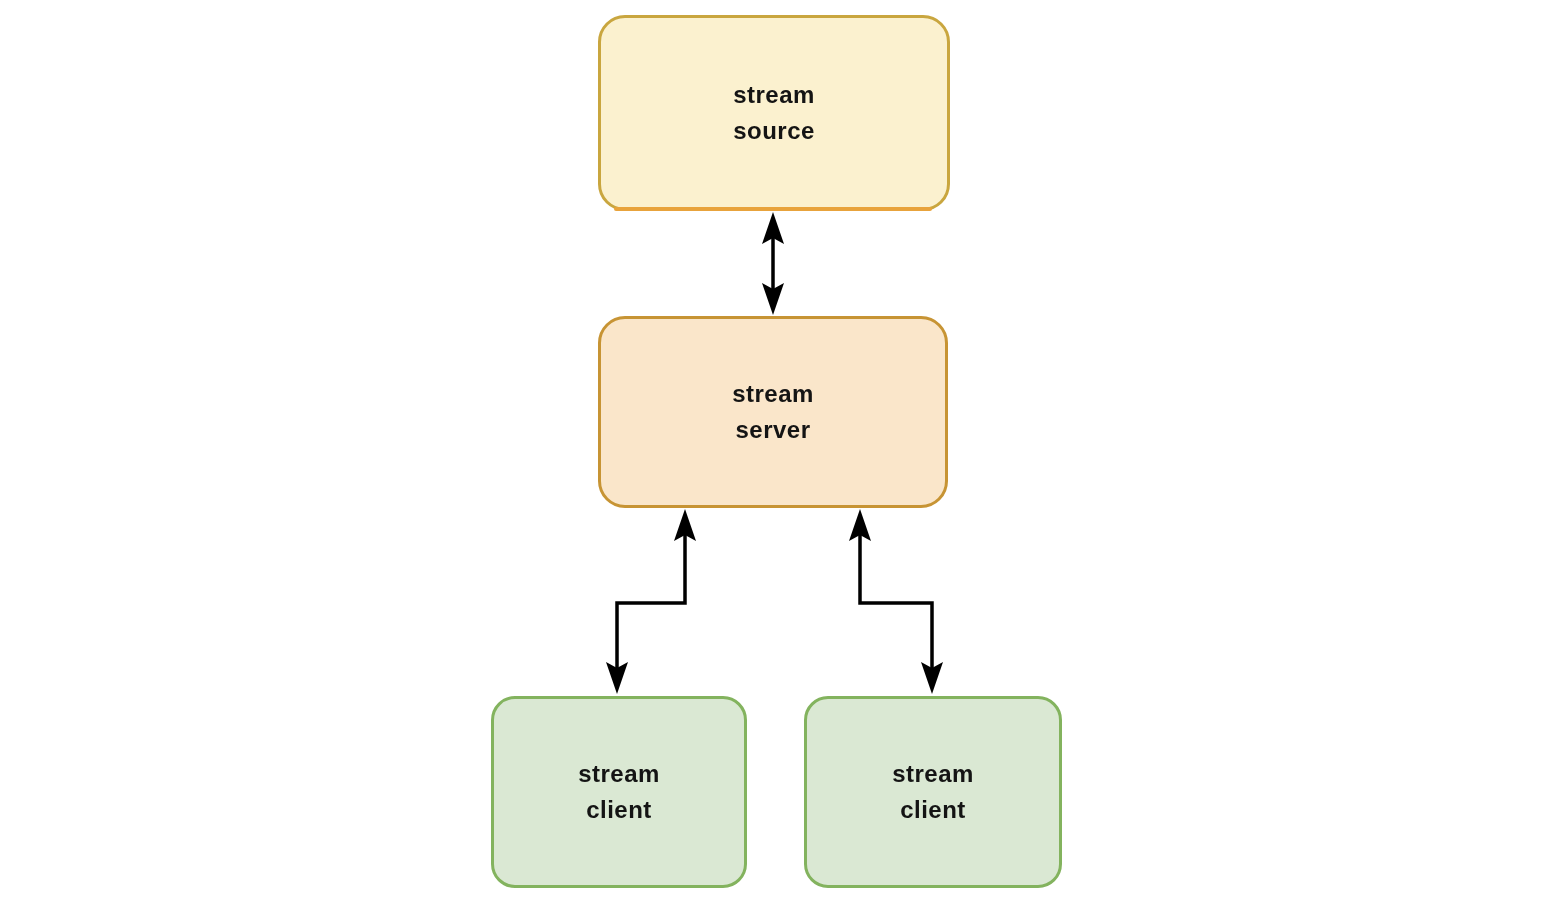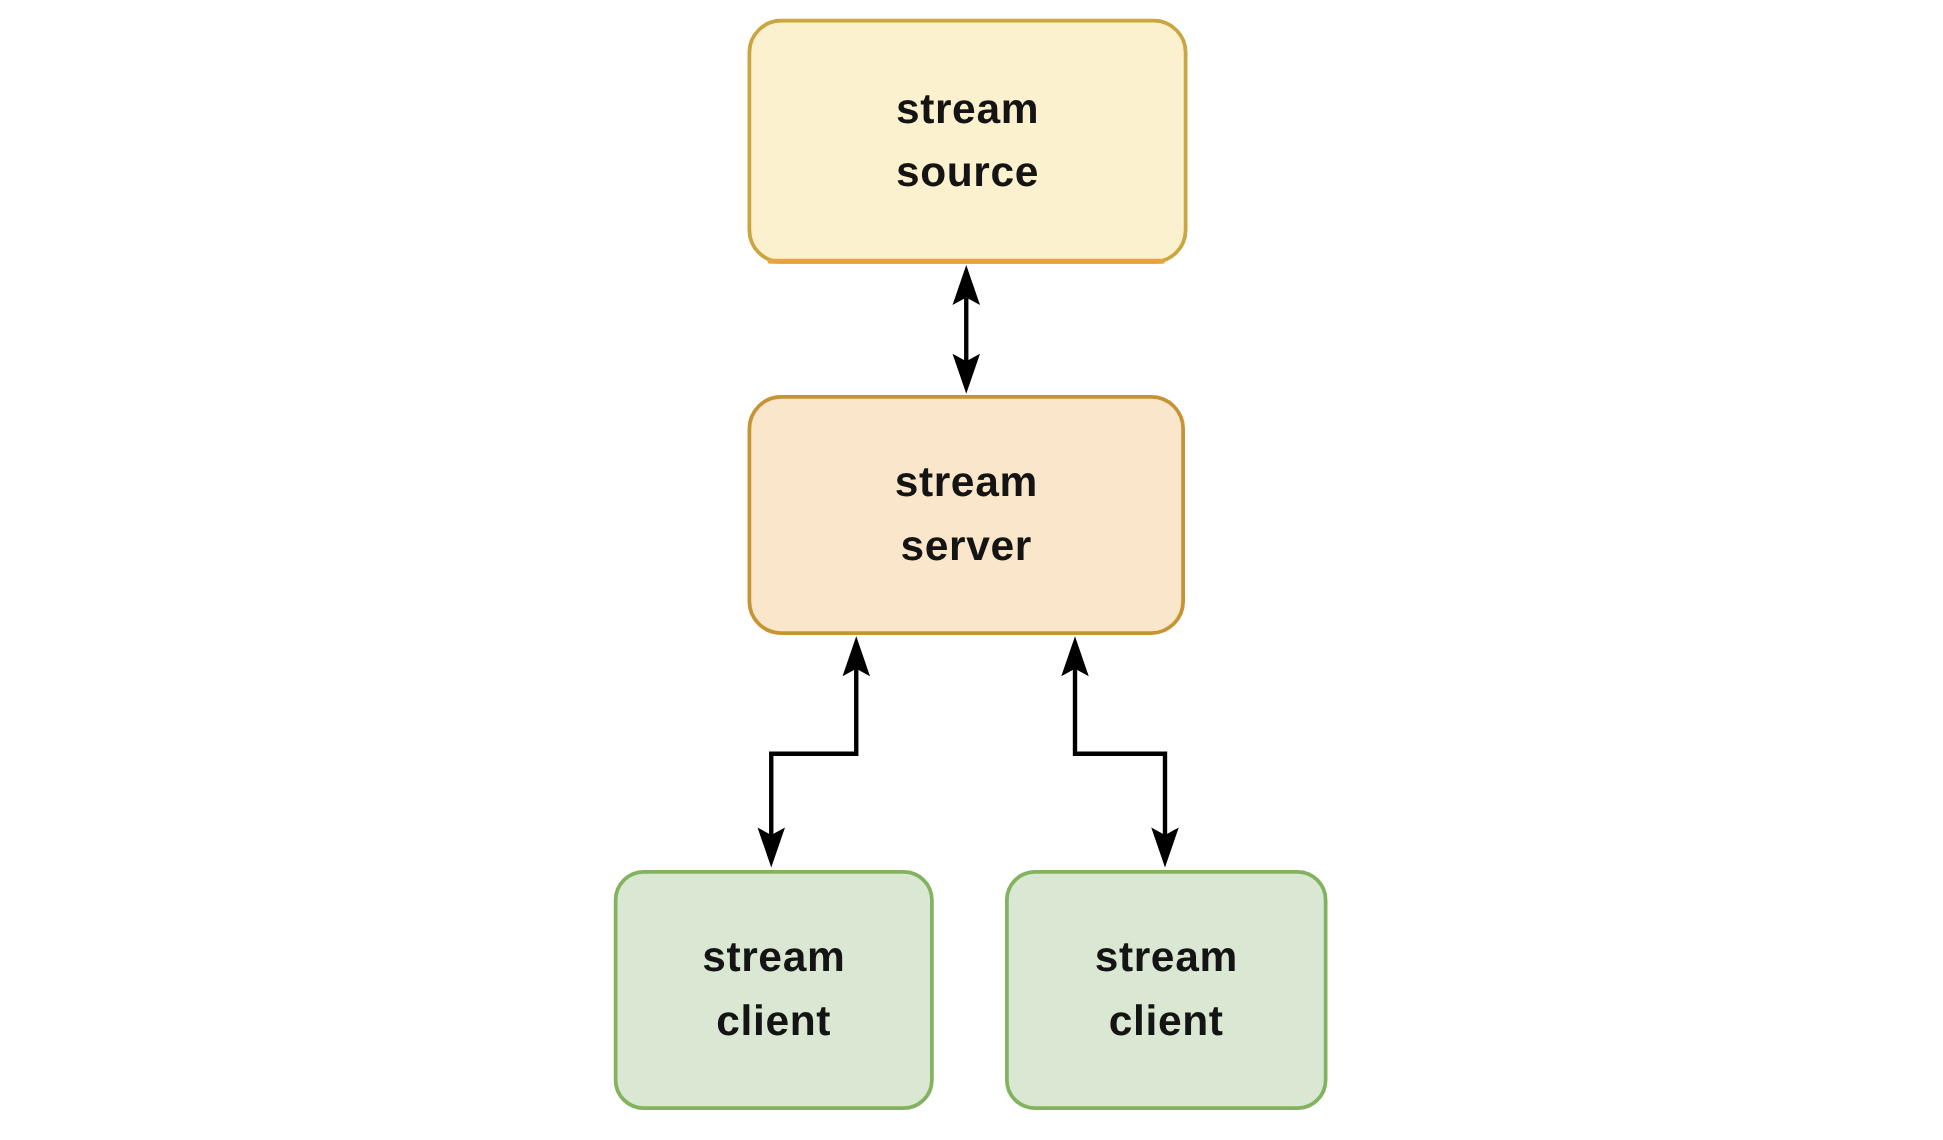--- a/index.html
+++ b/index.html
@@ -17,21 +17,21 @@
   }
   .node {
     position: absolute;
     box-sizing: border-box;
     display: flex;
     align-items: center;
     justify-content: center;
     text-align: center;
   }
   .node .label {
-    font-size: 34px;
+    font-size: 24px;
     font-weight: bold;
     line-height: 1.5;
     color: #141414;
     white-space: pre-line;
     letter-spacing: 0.5px;
   }
   .node-source {
     left: 598px; top: 15px;
     width: 352px; height: 196px;
     background: #FBF1CF;

